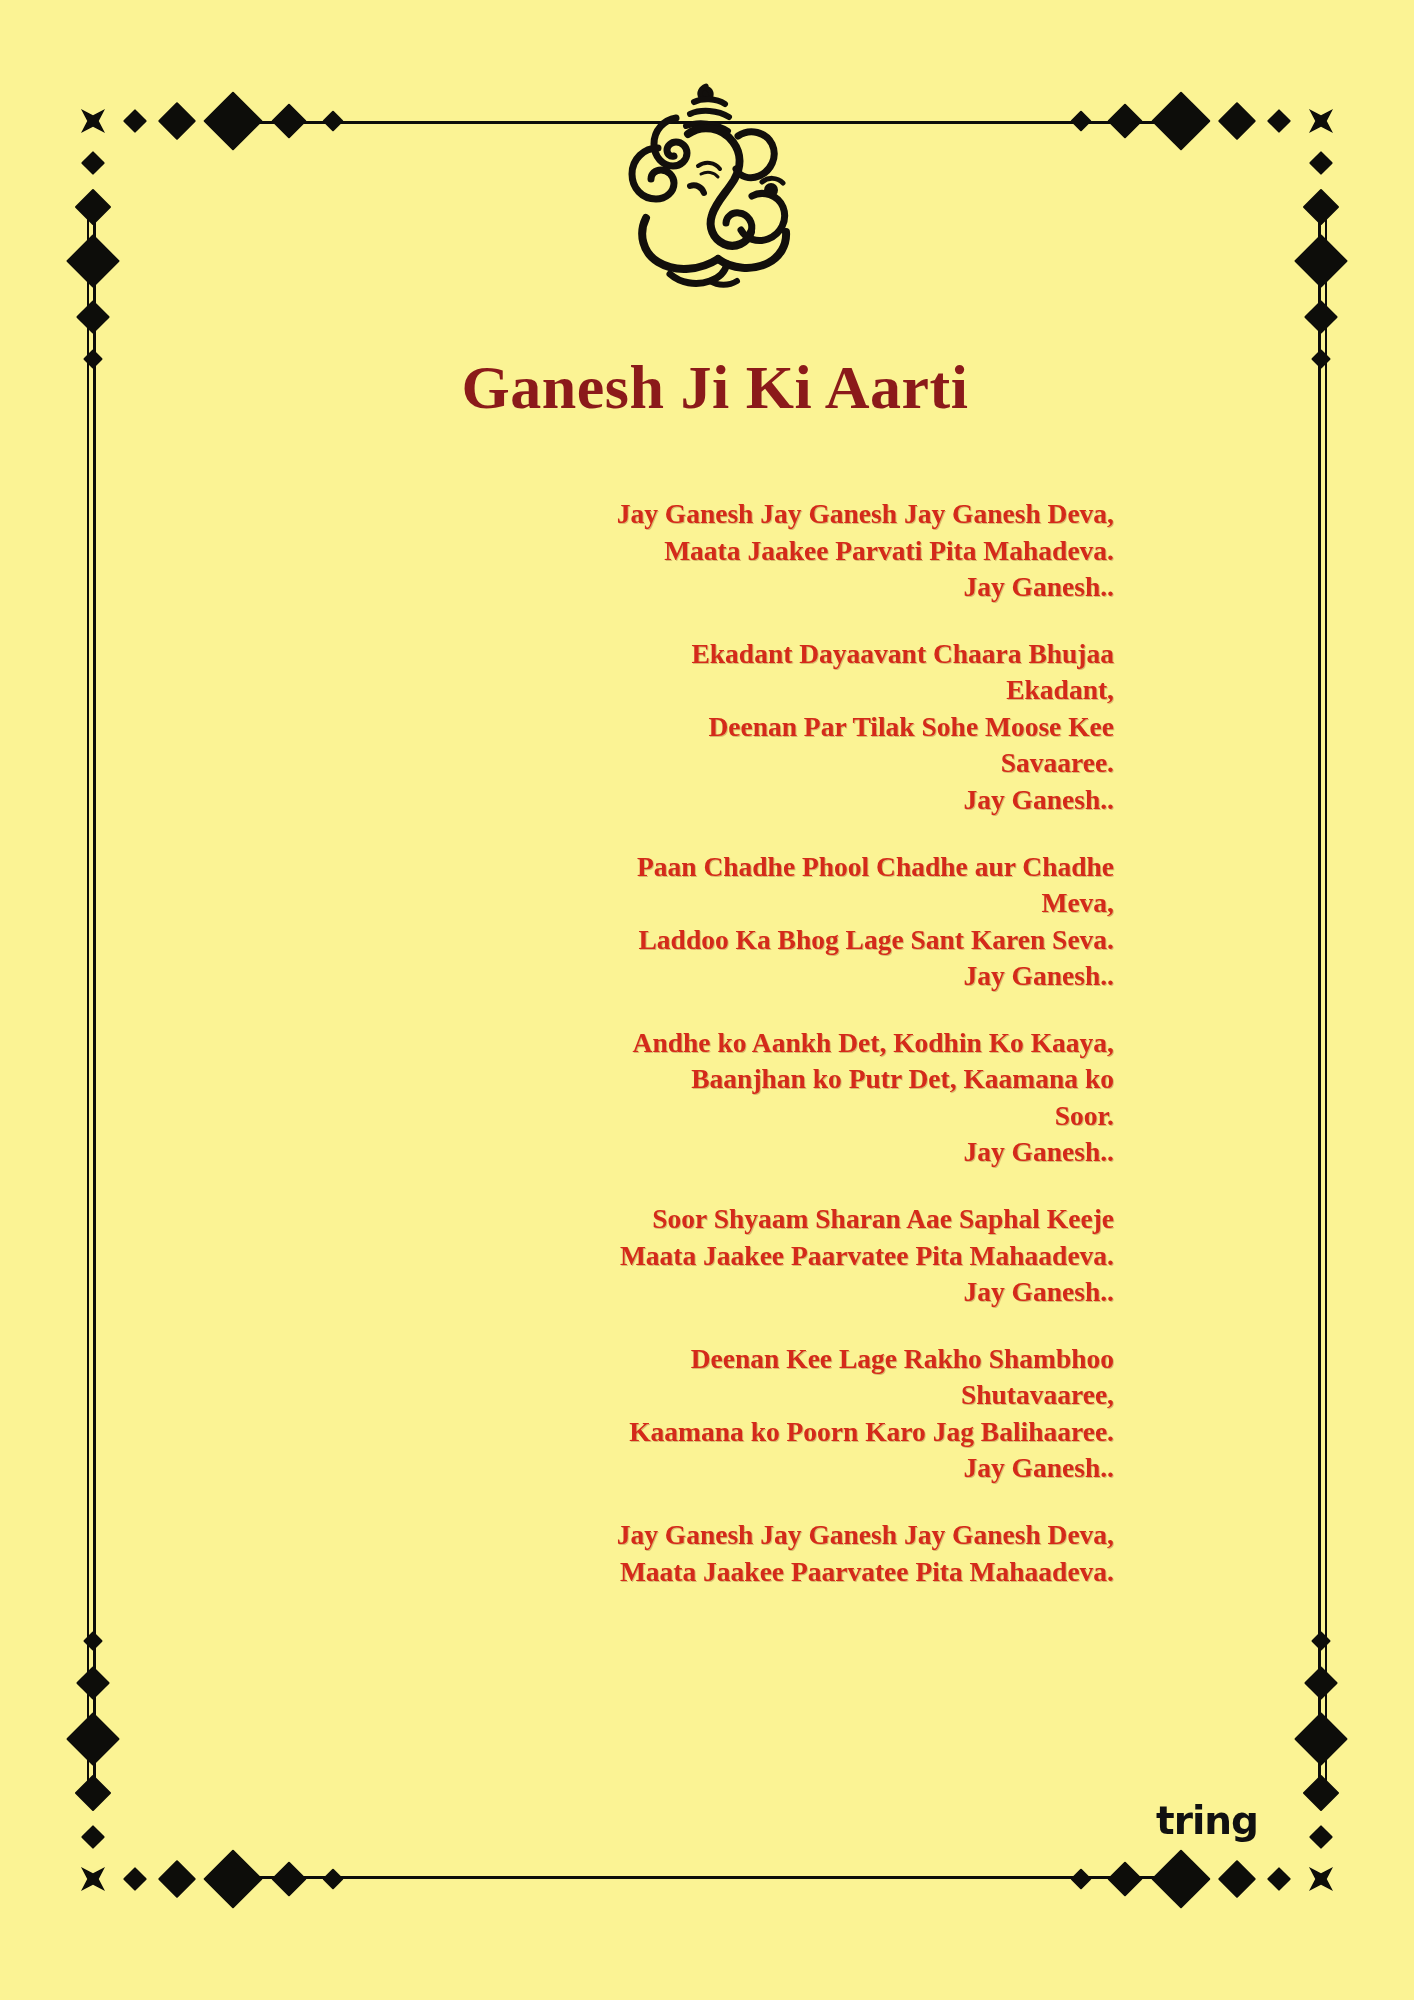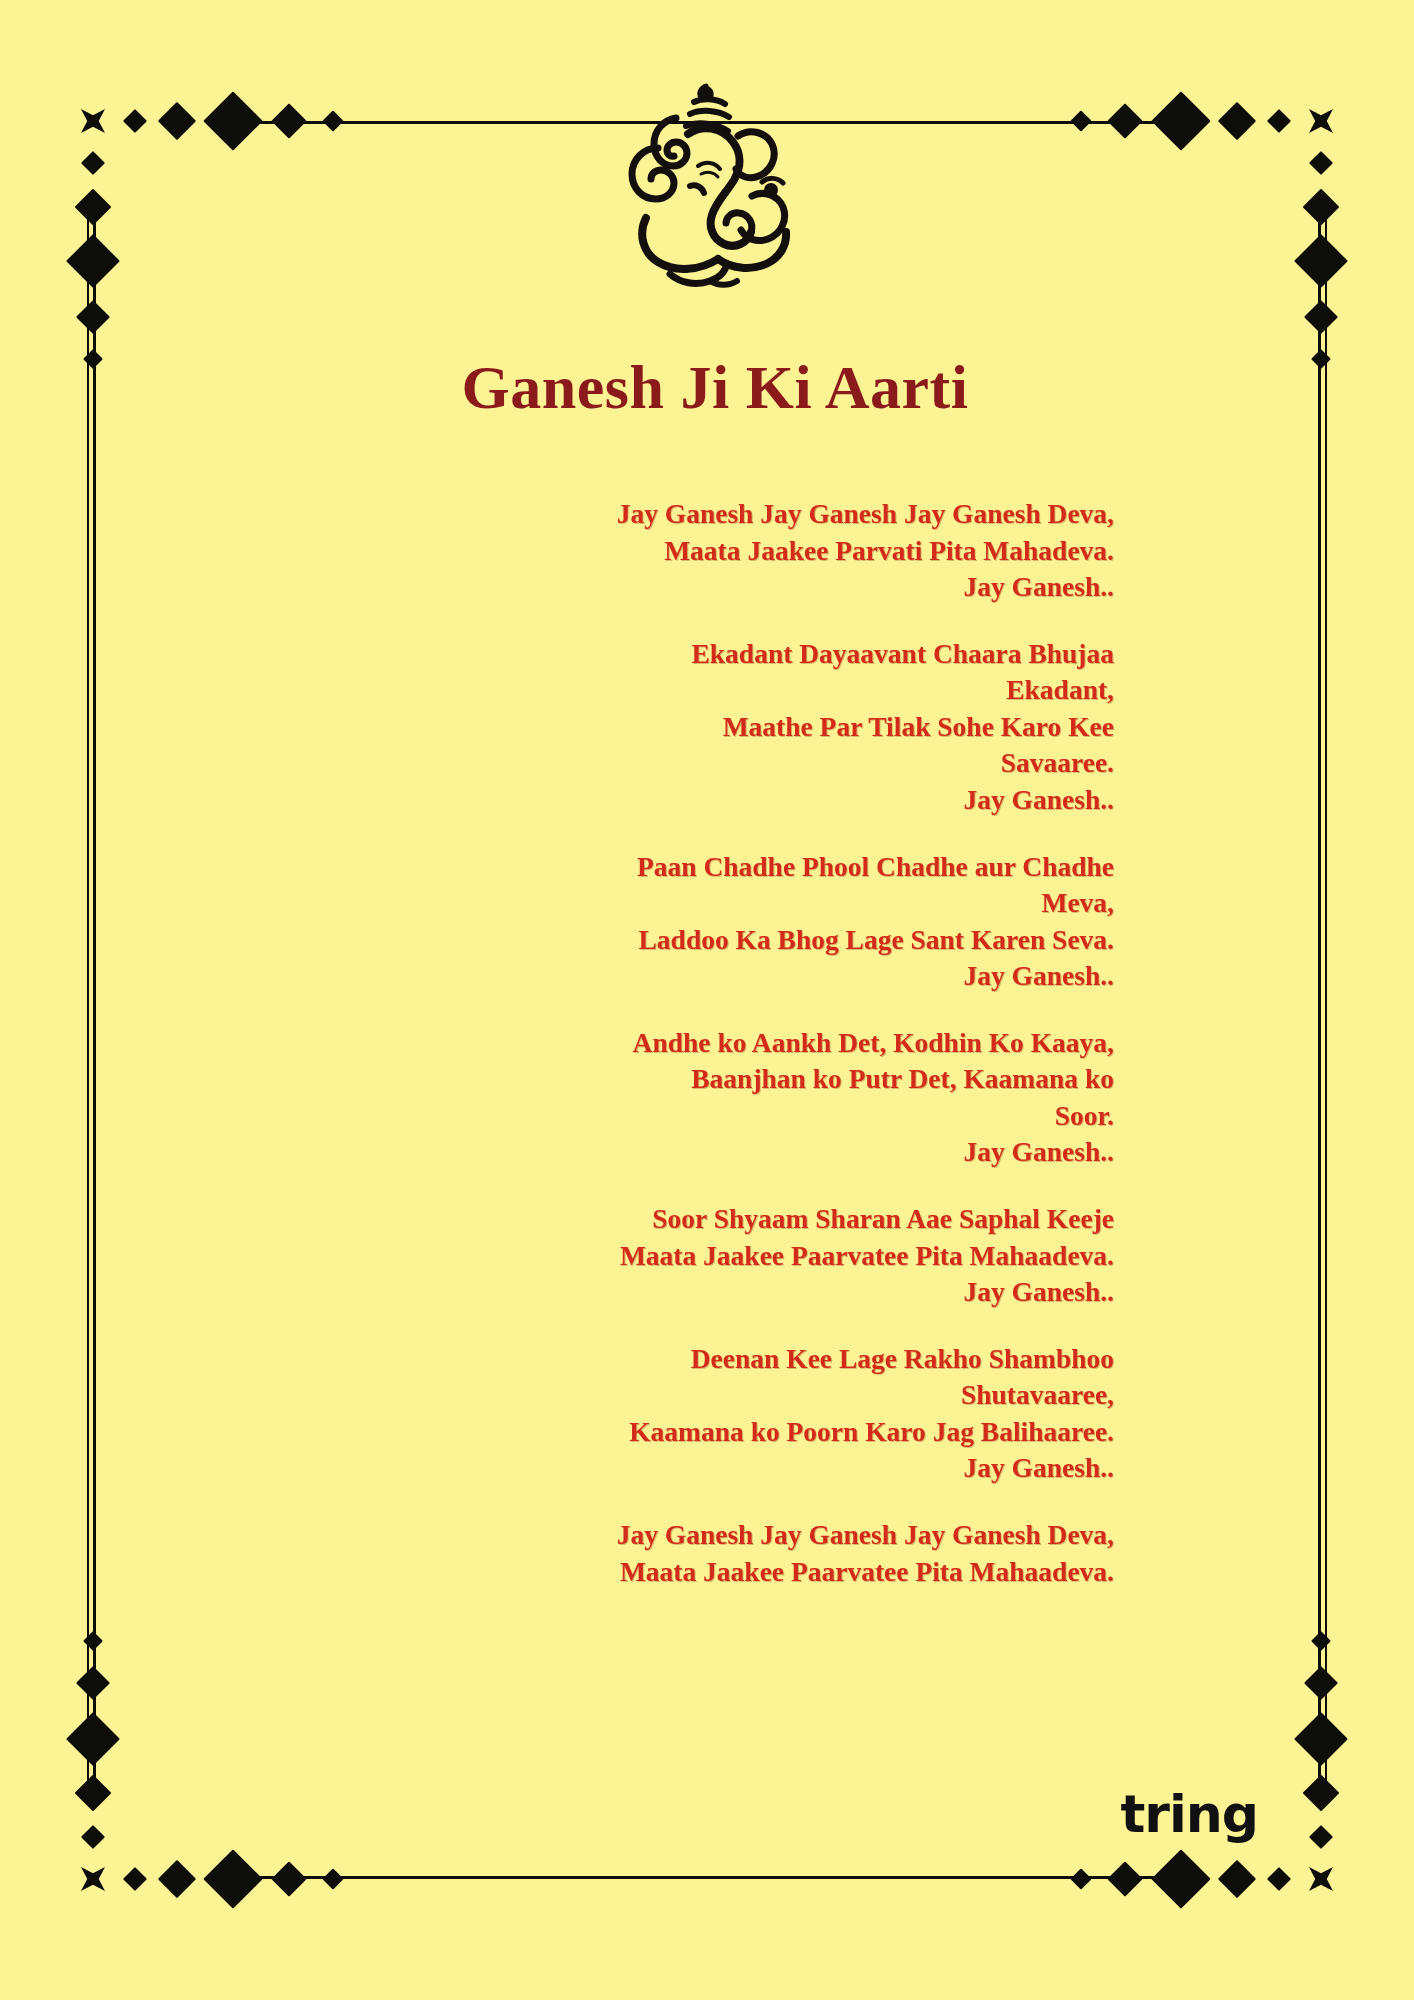--- a/index.html
+++ b/index.html
@@ -92,21 +92,21 @@
   }
   .verse:last-child{margin-bottom:0;}
   .verse .ln{display:block;}
 
   
   .tring{
     position:absolute;
     right:156px;bottom:160px;
     font-family:"DejaVu Sans", sans-serif;
     font-weight:700;
-    font-size:52px;
+    font-size:39px;
     color:#111;
     letter-spacing:-1px;
     line-height:1;
   }
 </style>
 </head>
 <body>
 
 <div class="page">
 
@@ -204,21 +204,21 @@
 
   <div class="verses">
     <p class="verse">
       <span class="ln">Jay Ganesh Jay Ganesh Jay Ganesh Deva,</span>
       <span class="ln">Maata Jaakee Parvati Pita Mahadeva.</span>
       <span class="ln">Jay Ganesh..</span>
     </p>
     <p class="verse">
       <span class="ln">Ekadant Dayaavant Chaara Bhujaa</span>
       <span class="ln">Ekadant,</span>
-      <span class="ln">Maathe Par Tilak Sohe Karo Kee</span>
+      <span class="ln">Deenan Par Tilak Sohe Moose Kee</span>
       <span class="ln">Savaaree.</span>
       <span class="ln">Jay Ganesh..</span>
     </p>
     <p class="verse">
       <span class="ln">Paan Chadhe Phool Chadhe aur Chadhe</span>
       <span class="ln">Meva,</span>
       <span class="ln">Laddoo Ka Bhog Lage Sant Karen Seva.</span>
       <span class="ln">Jay Ganesh..</span>
     </p>
     <p class="verse">

